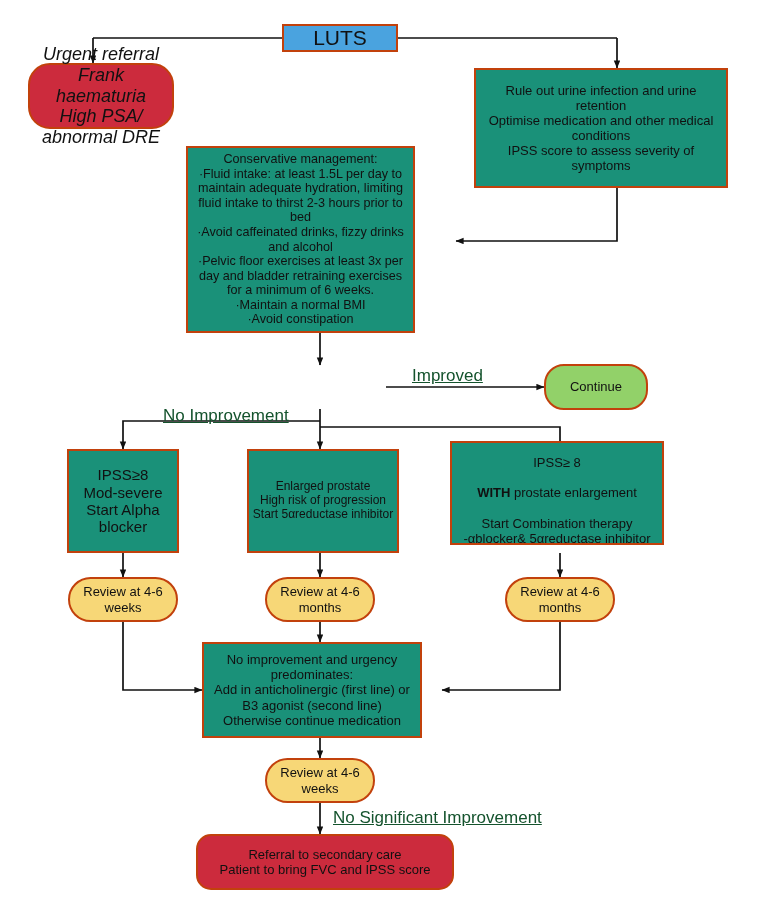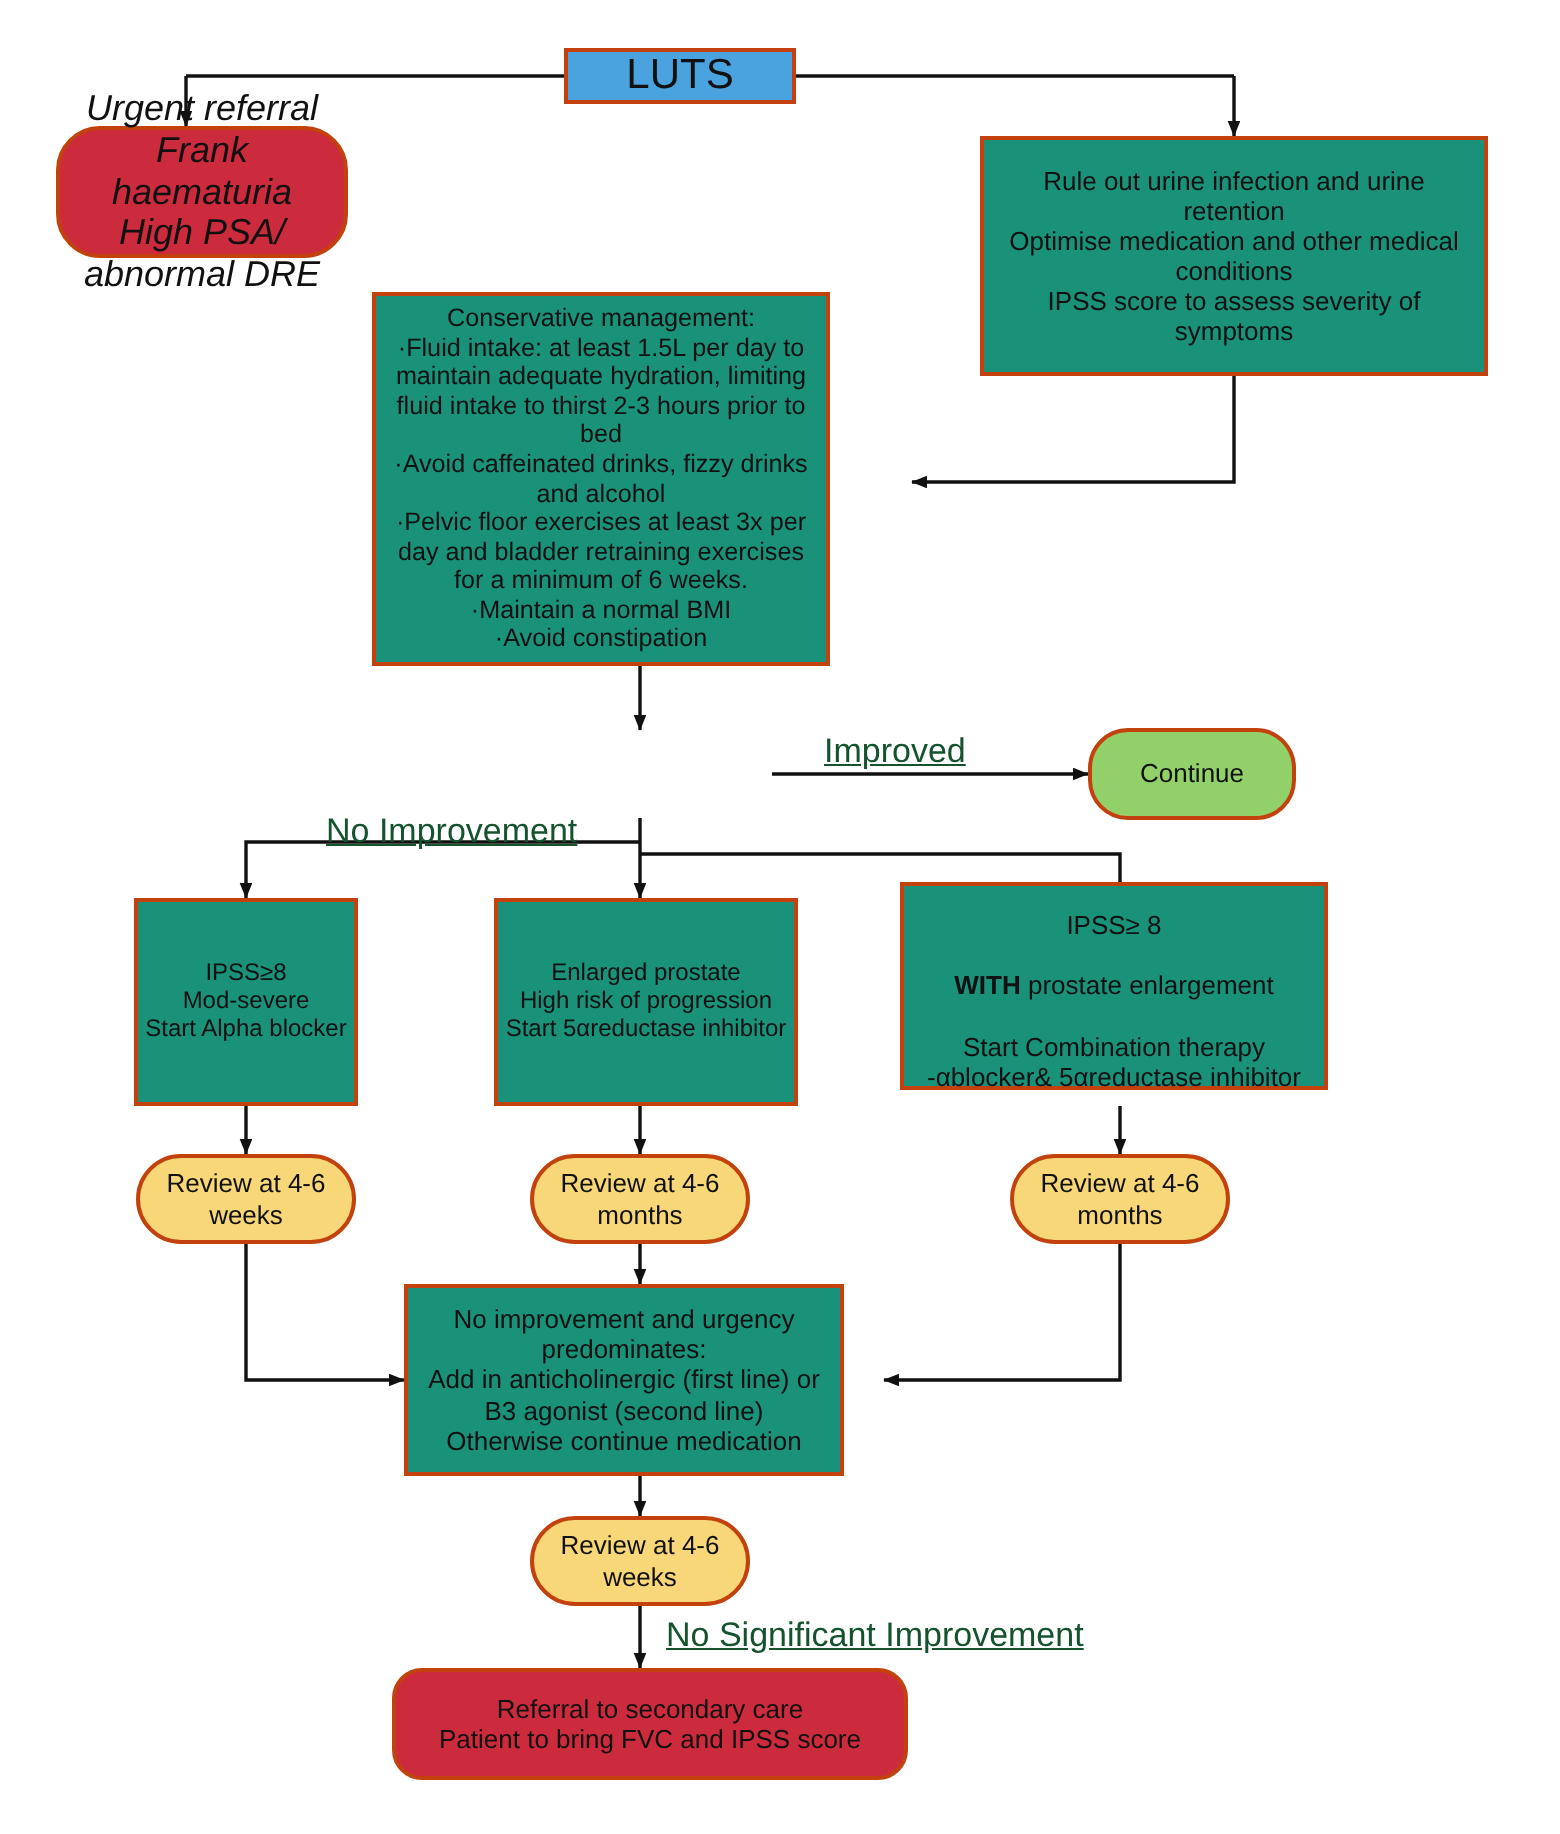--- a/index.html
+++ b/index.html
@@ -67,41 +67,41 @@
   <div class="node blue" style="left:282px;top:24px;width:116px;height:28px;font-size:21px;">
     <span class="txt">LUTS</span>
   </div>
 
   <div class="node red rounded" style="left:28px;top:63px;width:146px;height:66px;font-size:18px;border-radius:22px;font-style:italic;">
     <span class="txt">Urgent referral
 Frank haematuria
 High PSA/ abnormal DRE</span>
   </div>
 
-  <div class="node teal" style="left:490px;top:68px;width:254px;height:120px;font-size:13px;">
+  <div class="node teal" style="left:474px;top:68px;width:254px;height:120px;font-size:13px;">
     <span class="txt">Rule out urine infection and urine retention
 Optimise medication and other medical conditions
 IPSS score to assess severity of symptoms</span>
   </div>
 
   <div class="node teal" style="left:186px;top:146px;width:229px;height:187px;font-size:12.6px;">
     <span class="txt">Conservative management:
 ·Fluid intake: at least 1.5L per day to maintain adequate hydration, limiting fluid intake to thirst 2-3 hours prior to bed
 ·Avoid caffeinated drinks, fizzy drinks and alcohol
 ·Pelvic floor exercises at least 3x per day and bladder retraining exercises for a minimum of 6 weeks.
 ·Maintain a normal BMI
 ·Avoid constipation</span>
   </div>
 
 
   <div class="node green rounded" style="left:544px;top:364px;width:104px;height:46px;font-size:13px;border-radius:20px;">
     <span class="txt">Continue</span>
   </div>
 
-  <div class="node teal" style="left:67px;top:449px;width:112px;height:104px;font-size:12px;">
+  <div class="node teal" style="left:67px;top:449px;width:112px;height:104px;font-size:15px;">
     <span class="txt">IPSS≥8
 Mod-severe
 Start Alpha blocker</span>
   </div>
 
   <div class="node teal" style="left:247px;top:449px;width:152px;height:104px;font-size:12px;">
     <span class="txt">Enlarged prostate
 High risk of progression
 Start 5αreductase inhibitor</span>
   </div>

